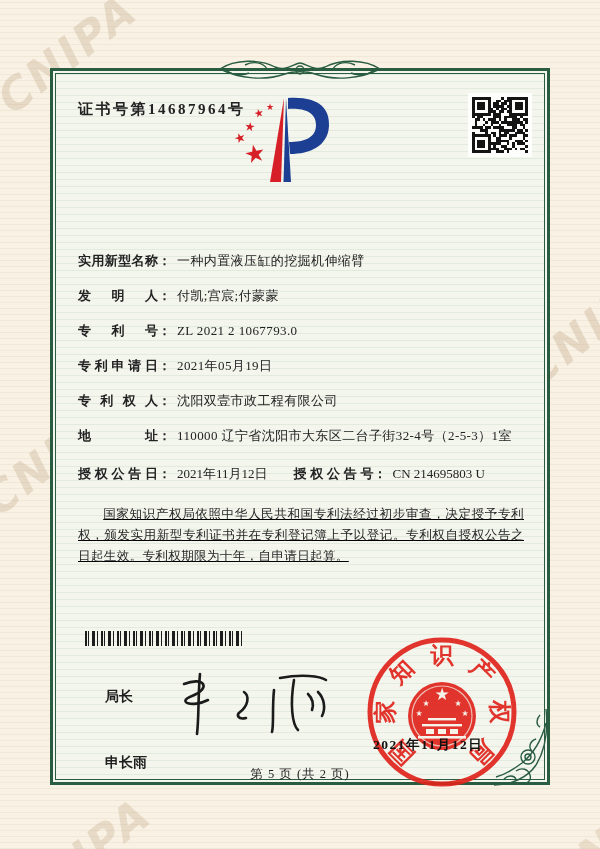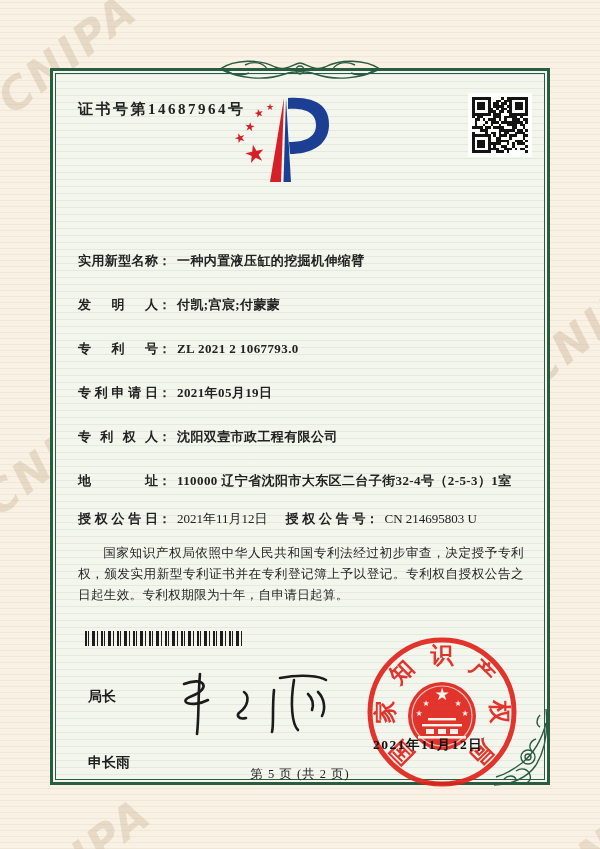--- a/index.html
+++ b/index.html
@@ -47,47 +47,47 @@
   }
   .qr .qd { background:#141414; }
 
   .title {
     position:absolute; left:0; top:183px; width:100%;
     text-align:center; font-size:33px; font-weight:700; letter-spacing:7px; color:#141414;
   }
 
   .content { position:absolute; left:78px; top:250px; width:446px; }
 
-  .field-row { display:flex; margin-bottom:23px; font-size:13px; color:#222; line-height:21px; }
+  .field-row { display:flex; margin-bottom:14px; font-size:13px; color:#222; line-height:21px; }
   .field-label {
     width:80px; flex:0 0 80px; text-align:justify; text-align-last:justify; font-weight:600;
   }
   .field-colon { flex:0 0 auto; font-weight:600; margin-right:6px; }
-  .field-value { flex:1 1 auto; letter-spacing:.4px;font-weight:bold; }
-
-  .grant-row { display:flex; margin-top:17px; margin-bottom:0; }
+  .field-value { flex:1 1 auto; letter-spacing:.4px; }
+
+  .grant-row { display:flex; margin-top:17px; margin-bottom:0;gap:8px; }
   .grant-group { display:flex; font-size:13px; color:#222; line-height:21px; }
   .grant-group.second { margin-left:18px; }
 
-  .paragraphs { margin-top:14px; }
+  .paragraphs { margin-top:20px;text-decoration:underline; }
   .para {
     font-size:12.6px; line-height:21px; color:#262626; text-align:justify;
     text-indent:2em; letter-spacing:.3px;
   }
 
   .barcode {
     position:absolute; left:85px; top:631px; width:158px; height:15px;
     background:repeating-linear-gradient(90deg,
       #1c1c1c 0 2px, rgba(0,0,0,0) 2px 3px,
       #1c1c1c 3px 4px, rgba(0,0,0,0) 4px 7px,
       #1c1c1c 7px 10px, rgba(0,0,0,0) 10px 12px,
       #1c1c1c 12px 13px, rgba(0,0,0,0) 13px 16px);
   }
 
-  .sig-block { position:absolute; left:88px; top:688px; font-family:"Liberation Sans","DejaVu Sans",sans-serif; }
+  .sig-block { position:absolute; left:105px; top:688px; font-family:"Liberation Sans","DejaVu Sans",sans-serif; }
   .sig-title { font-size:14px; font-weight:700; color:#1e1e1e; margin-bottom:8px; }
   .sig-name  { font-size:14px; font-weight:700; color:#1e1e1e;margin-top:48px; }
 
   .signature { position:absolute; left:162px; top:668px; }
 
   .seal { position:absolute; left:362px; top:632px; opacity:.92; }
   .seal-char { font-size:23px; font-weight:700; fill:#e0241c; font-family:"Liberation Serif",serif; }
 
   .seal-date {
     position:absolute; left:373px; top:736px; font-size:13.5px; font-weight:700;

